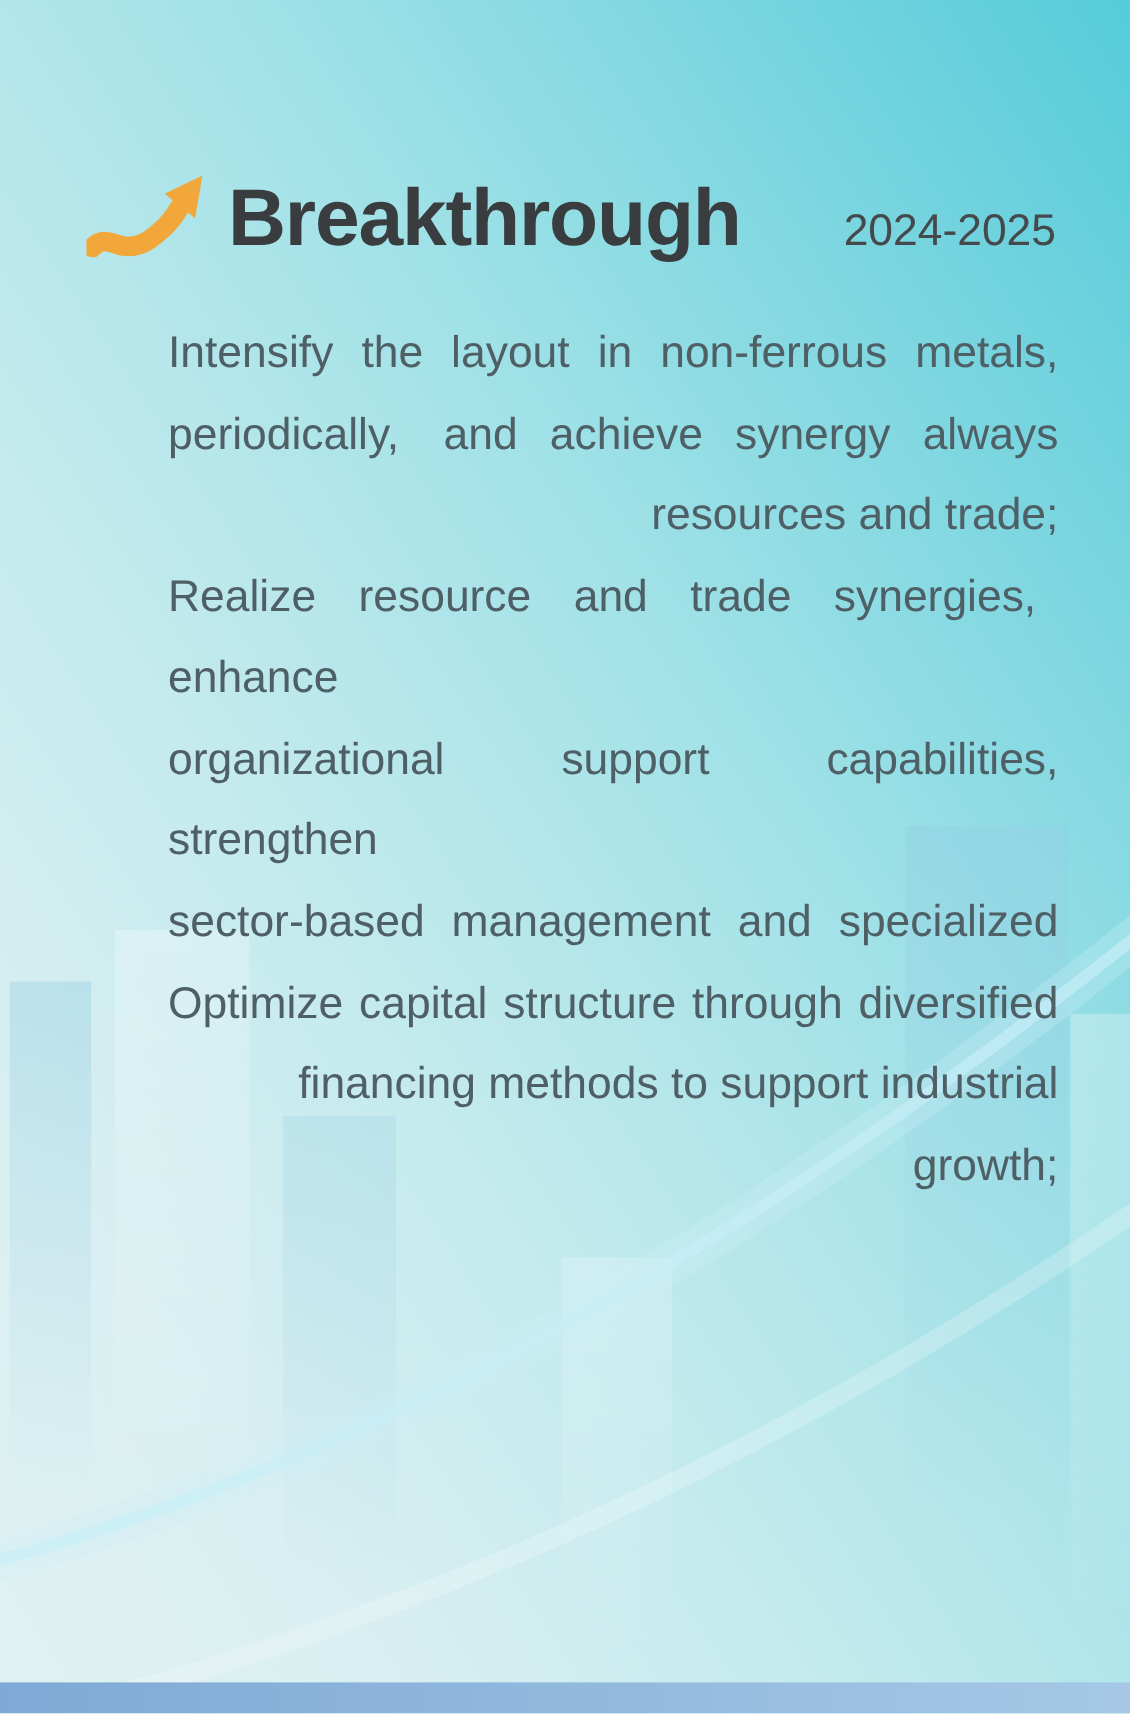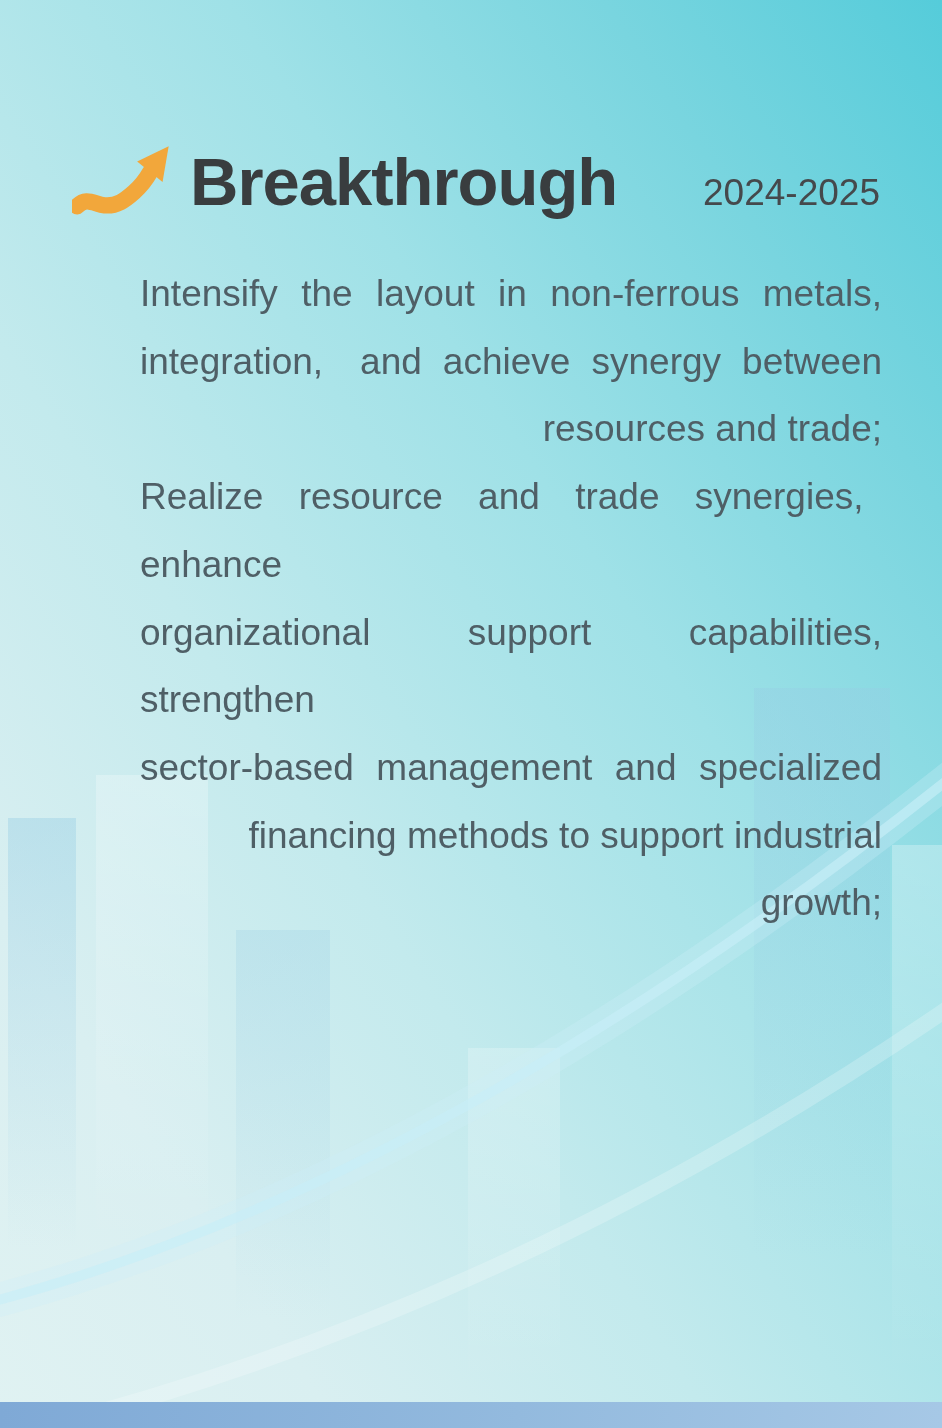--- a/index.html
+++ b/index.html
@@ -84,23 +84,24 @@
       <polygon points="95,4 89,39 64,19" fill="#F2A73B"></polygon>
     </svg>
   </div>
   <div class="header-row">
     <div class="title">Breakthrough</div>
     <div class="period">2024-2025</div>
   </div>
 
   <div class="body-text">
     <div class="bline j">Intensify the layout in non-ferrous metals,</div>
-    <div class="bline j">integration, and achieve synergy between</div>
+    <div class="bline j">periodically, and achieve synergy always</div>
     <div class="bline l">resources and trade;</div>
     <div class="bline j">Realize resource and trade synergies, enhance</div>
     <div class="bline j">organizational support capabilities, strengthen</div>
     <div class="bline j">sector-based management and specialized</div>
+    <div class="bline j">Optimize capital structure through diversified</div>
     <div class="bline l">financing methods to support industrial growth;</div>
   </div>
 
   <div class="footer-bar"></div>
 
 </div>
 
 </body></html>

